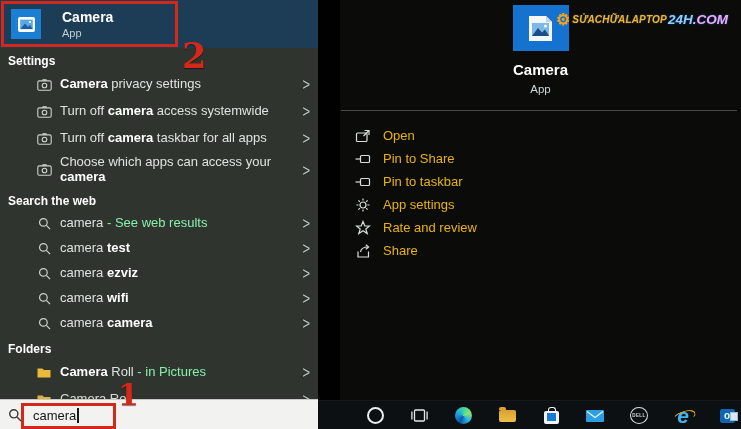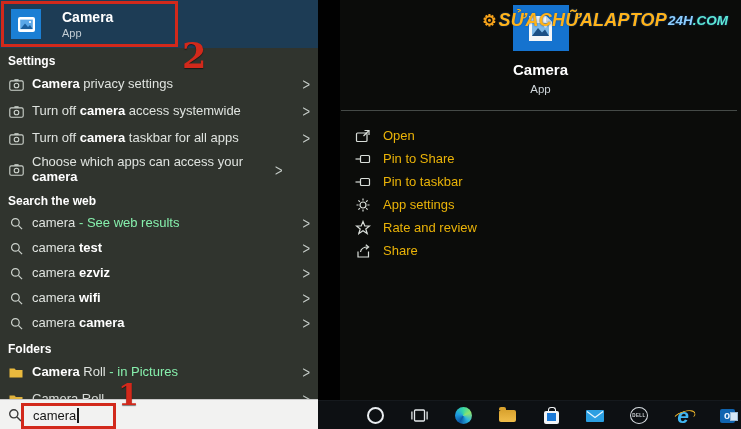--- a/index.html
+++ b/index.html
@@ -12,21 +12,21 @@
   .result-top{position:absolute;left:0;top:0;width:318px;height:48px;background:#1d3c55;
               display:flex;align-items:center;}
   .app-tile{width:30px;height:30px;margin-left:11px;background:#1b7fd4;display:flex;
             align-items:center;justify-content:center;flex:0 0 auto;}
   .rt-text{margin-left:21px;}
   .rt-title{font-size:14px;font-weight:700;color:#fff;line-height:1.15;}
   .rt-sub{font-size:11px;color:#c2cdd4;margin-top:2px;}
 
   .panel-flow{position:absolute;left:0;top:48px;width:318px;}
   .sec-header{font-size:12px;font-weight:700;color:#fff;padding:6px 0 3px 8px;}
-  .row{display:flex;align-items:center;height:27px;padding:0 8px;font-size:13px;}
+  .row{display:flex;align-items:center;height:27px;padding:0 8px;font-size:13px;margin-left:28px;}
   .row.web{height:25px;}
   .row.two{height:36px;}
   .row .licon{width:16px;margin-right:8px;display:flex;justify-content:center;align-items:center;flex:0 0 auto;}
   .rlabel{flex:1;white-space:nowrap;overflow:hidden;line-height:1.15;}
   .row.two .rlabel{white-space:normal;max-width:235px;}
   .rlabel b{font-weight:700;color:#fff;}
   .rlabel .dim{color:#86efac;}
   .chev{color:#c6cdc9;font-size:13px;margin-left:8px;flex:0 0 auto;transform:scaleY(1.25);}
   .partial-row{opacity:.95;}
 
@@ -55,23 +55,23 @@
   .app-sub{margin-top:5px;font-size:11.5px;color:#cfd6da;}
   .sep{position:absolute;left:1px;right:4px;top:110px;height:1px;background:#454a47;}
   .menu{position:absolute;left:0;top:124px;width:100%;}
   .menu-row{display:flex;align-items:center;height:23px;padding-left:14px;font-size:13px;color:#eab308;}
   .micon{width:17px;height:16px;margin-right:12px;display:flex;align-items:center;justify-content:center;}
 
   
   .watermark{position:absolute;right:13px;top:10px;display:flex;align-items:center;
              font-style:italic;font-weight:700;z-index:8;white-space:nowrap;}
   .wm-gear{color:#f6a21a;font-size:16px;margin-right:2px;font-style:normal;}
-  .wm1{color:#ffb31a;font-size:18px;letter-spacing:.2px;text-shadow:0 0 2px #1b4d8c;}
+  .wm1{color:#ffb31a;font-size:10px;letter-spacing:.2px;text-shadow:0 0 2px #1b4d8c;}
   .wm2{color:#8fd0ff;font-size:13.5px;margin-left:1px;text-shadow:0 0 2px #0c3c77;}
-  .wm3{color:#5eead4;font-size:13.5px;text-shadow:0 0 2px #1b4d8c;}
+  .wm3{color:#f0abfc;font-size:13.5px;text-shadow:0 0 2px #1b4d8c;}
 
   
   .taskbar{position:absolute;left:0;top:400px;width:741px;height:29px;background:#0d1013;
            border-top:1px solid #15191d;box-sizing:border-box;}
   .tb-icons{position:absolute;left:366px;top:0;height:29px;display:flex;align-items:center;gap:26px;}
   .tbi{width:18px;height:20px;display:flex;align-items:center;justify-content:center;position:relative;}
   .cortana{width:13px;height:13px;border:2px solid #e9edf0;border-radius:50%;}
   .edge{width:17px;height:17px;border-radius:50%;
         background:conic-gradient(from 210deg,#0a59a8,#1e9de0,#35d6a6,#8ee26e,#2bb3e0,#0a59a8);}
   .folder{width:17px;height:12px;border-radius:2px;background:linear-gradient(#d9a22e,#f0bd4a);position:relative;}

